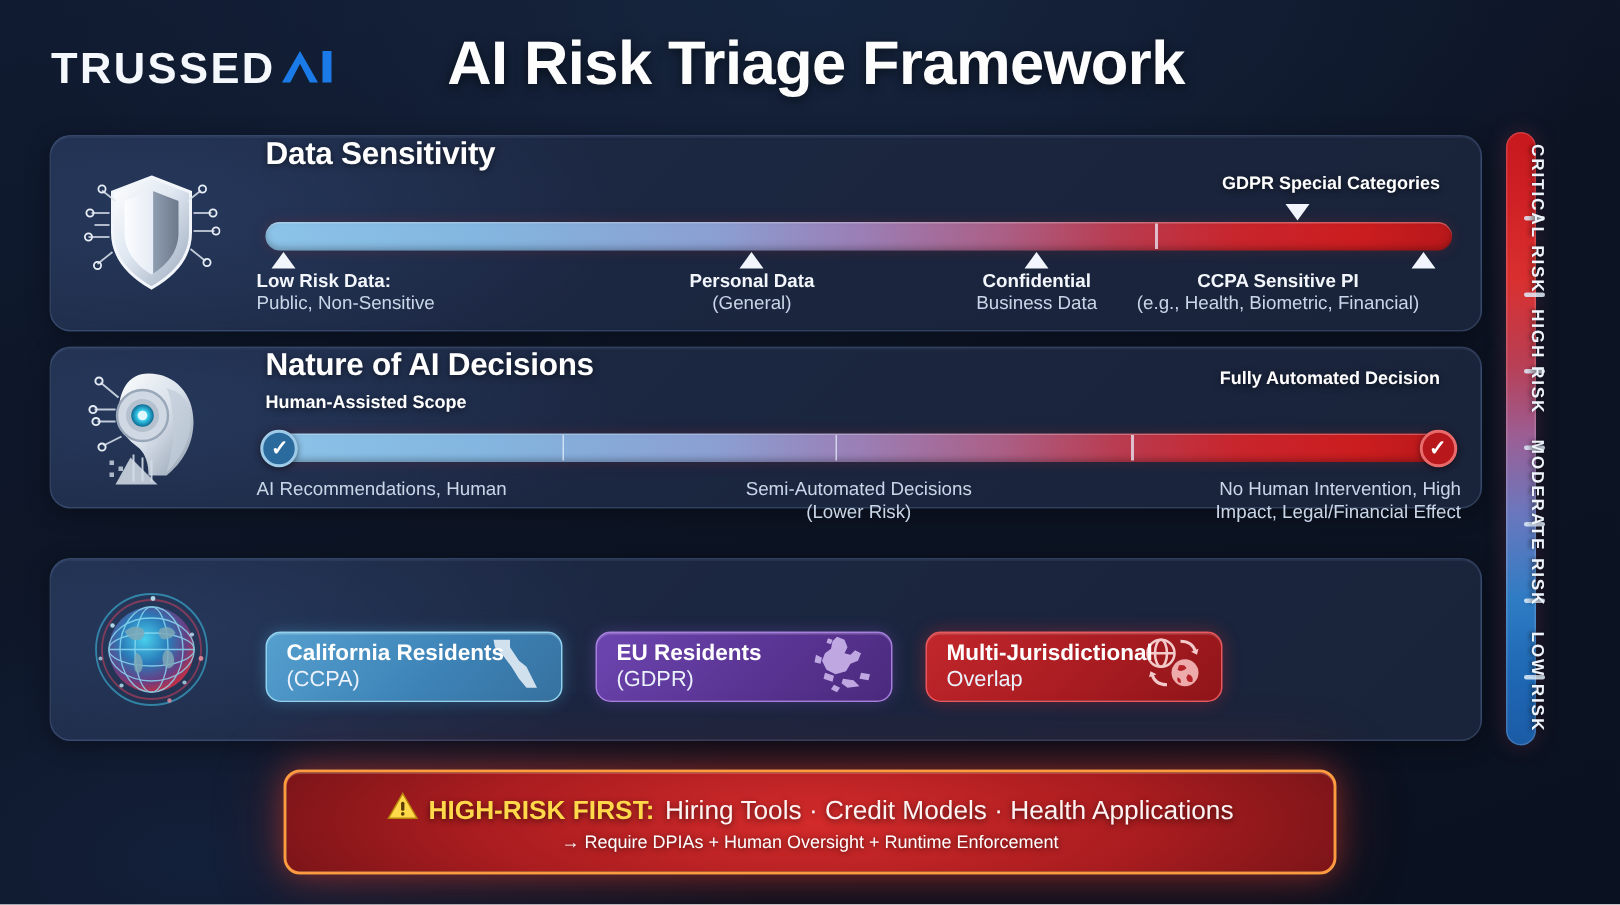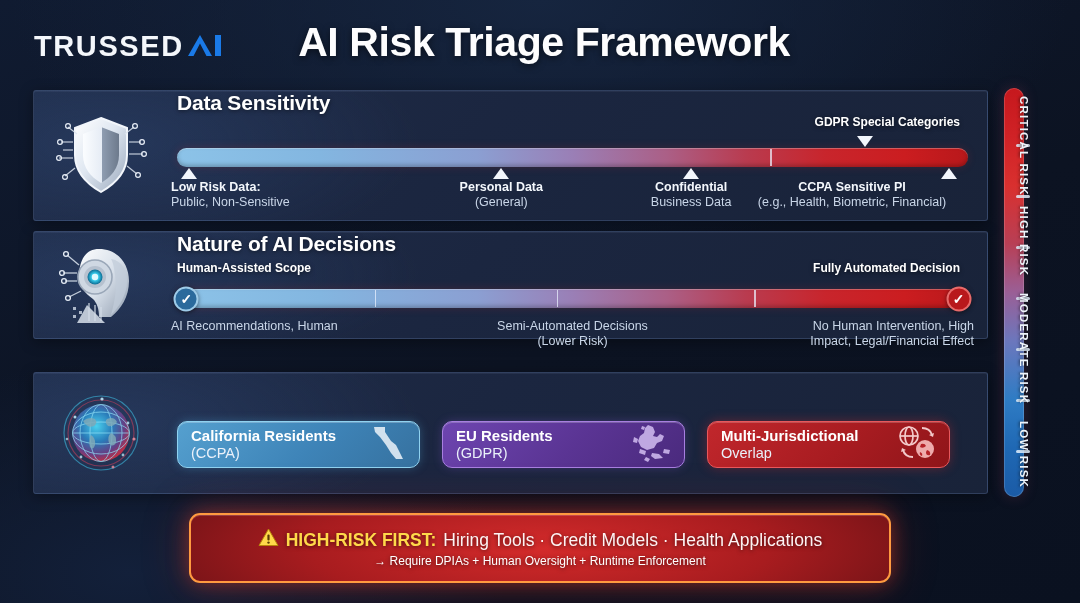--- a/index.html
+++ b/index.html
@@ -41,21 +41,21 @@
     font-size: 41px; font-weight: bold; letter-spacing: -0.4px;
     color: #fdfdfe;
     text-shadow: 0 2px 7px rgba(0,0,0,.55);
     padding-left: 8px;
   }
 
   
   .card {
     position: absolute;
     left: 33px; width: 955px;
-    border-radius: 3px;
+    border-radius: 14px;
     background:
       radial-gradient(ellipse 45% 130% at 8% 40%, rgba(48,74,120,.42) 0%, rgba(30,45,76,0) 72%),
       linear-gradient(135deg, #1f2c48 0%, #1b2640 45%, #192339 100%);
     border: 1px solid rgba(120,152,200,.24);
     box-shadow: 0 3px 14px rgba(0,0,0,.35), inset 0 1px 0 rgba(180,205,240,.07);
   }
   #card-data { top: 90px; height: 131px; }
   #card-nature { top: 231px; height: 108px; }
   #card-geo { top: 372px; height: 122px; }
 
@@ -126,21 +126,21 @@
     text-align: center;
   }
 
   
   #geo-pills {
     position: absolute; left: 0; top: 48px;
     display: flex; gap: 22px;
   }
   .pill {
     position: relative;
-    width: 243px; height: 47px;
+    width: 198px; height: 47px;
     border-radius: 10px;
     display: flex; align-items: center;
     padding: 0 13px;
     overflow: hidden;
   }
   .pill .ptext { position: relative; z-index: 2; line-height: 1.18; }
   .pill .pt1 { font-size: 15px; font-weight: bold; color: #fff; }
   .pill .pt2 { font-size: 14.5px; color: #eaf1fa; }
   .pill .picon {
     position: absolute; right: 10px; top: 50%;
@@ -360,21 +360,21 @@
             <rect x="24" y="72" width="3" height="3"></rect>
           <rect x="18" y="76" width="3" height="3"></rect>
         </g>
       </svg>
     </div>
 
     <div class="card-body">
       <div class="card-title">Nature of AI Decisions</div>
 
       <div class="overlabel" style="left:0; top:29px;">Human-Assisted Scope</div>
-      <div class="overlabel" style="right:8px; top:29px;margin-left:11px;">Fully Automated Decision</div>
+      <div class="overlabel" style="right:8px; top:13px;margin-left:11px;">Fully Automated Decision</div>
 
       <div class="scale-wrap" style="top:57px;">
         <div class="bar">
           <div class="divider" style="left:25%;"></div>
           <div class="divider" style="left:48%;"></div>
           <div class="divider" style="left:73%;"></div>
         </div>
 
         <div class="chk blue" style="left:1.2%;">✓</div>
         <div class="chk red" style="left:98.8%;">✓</div>

